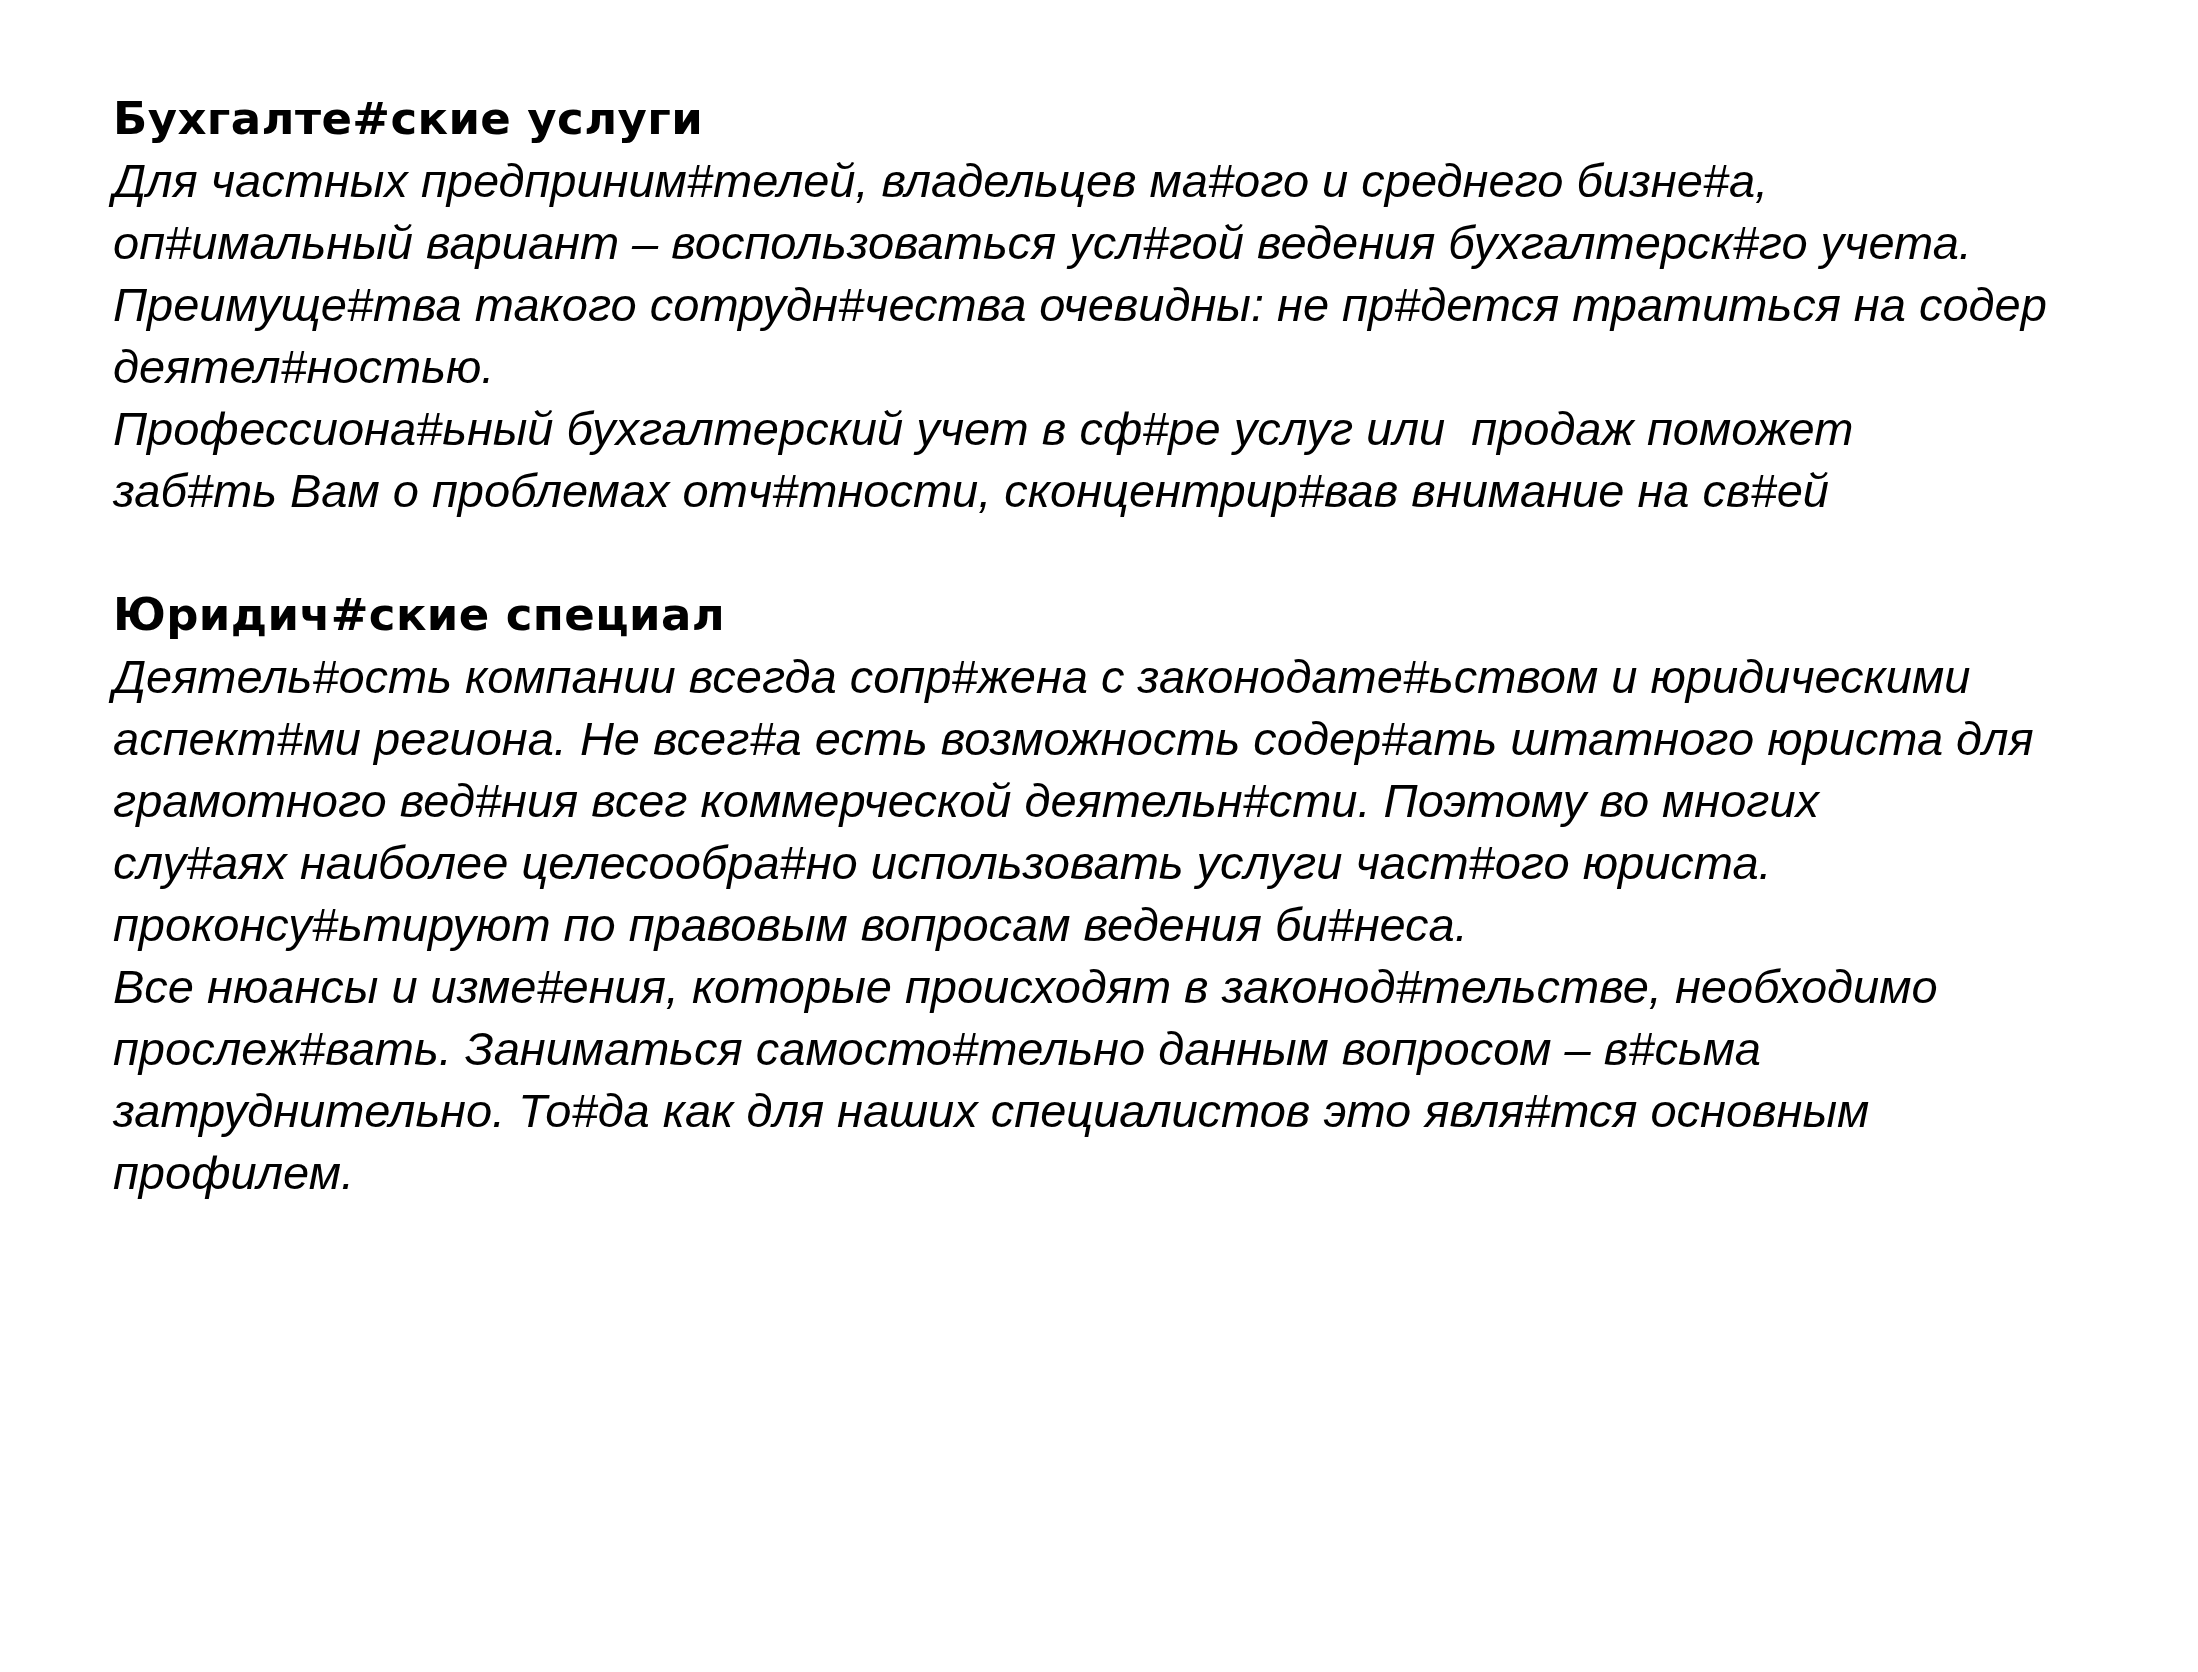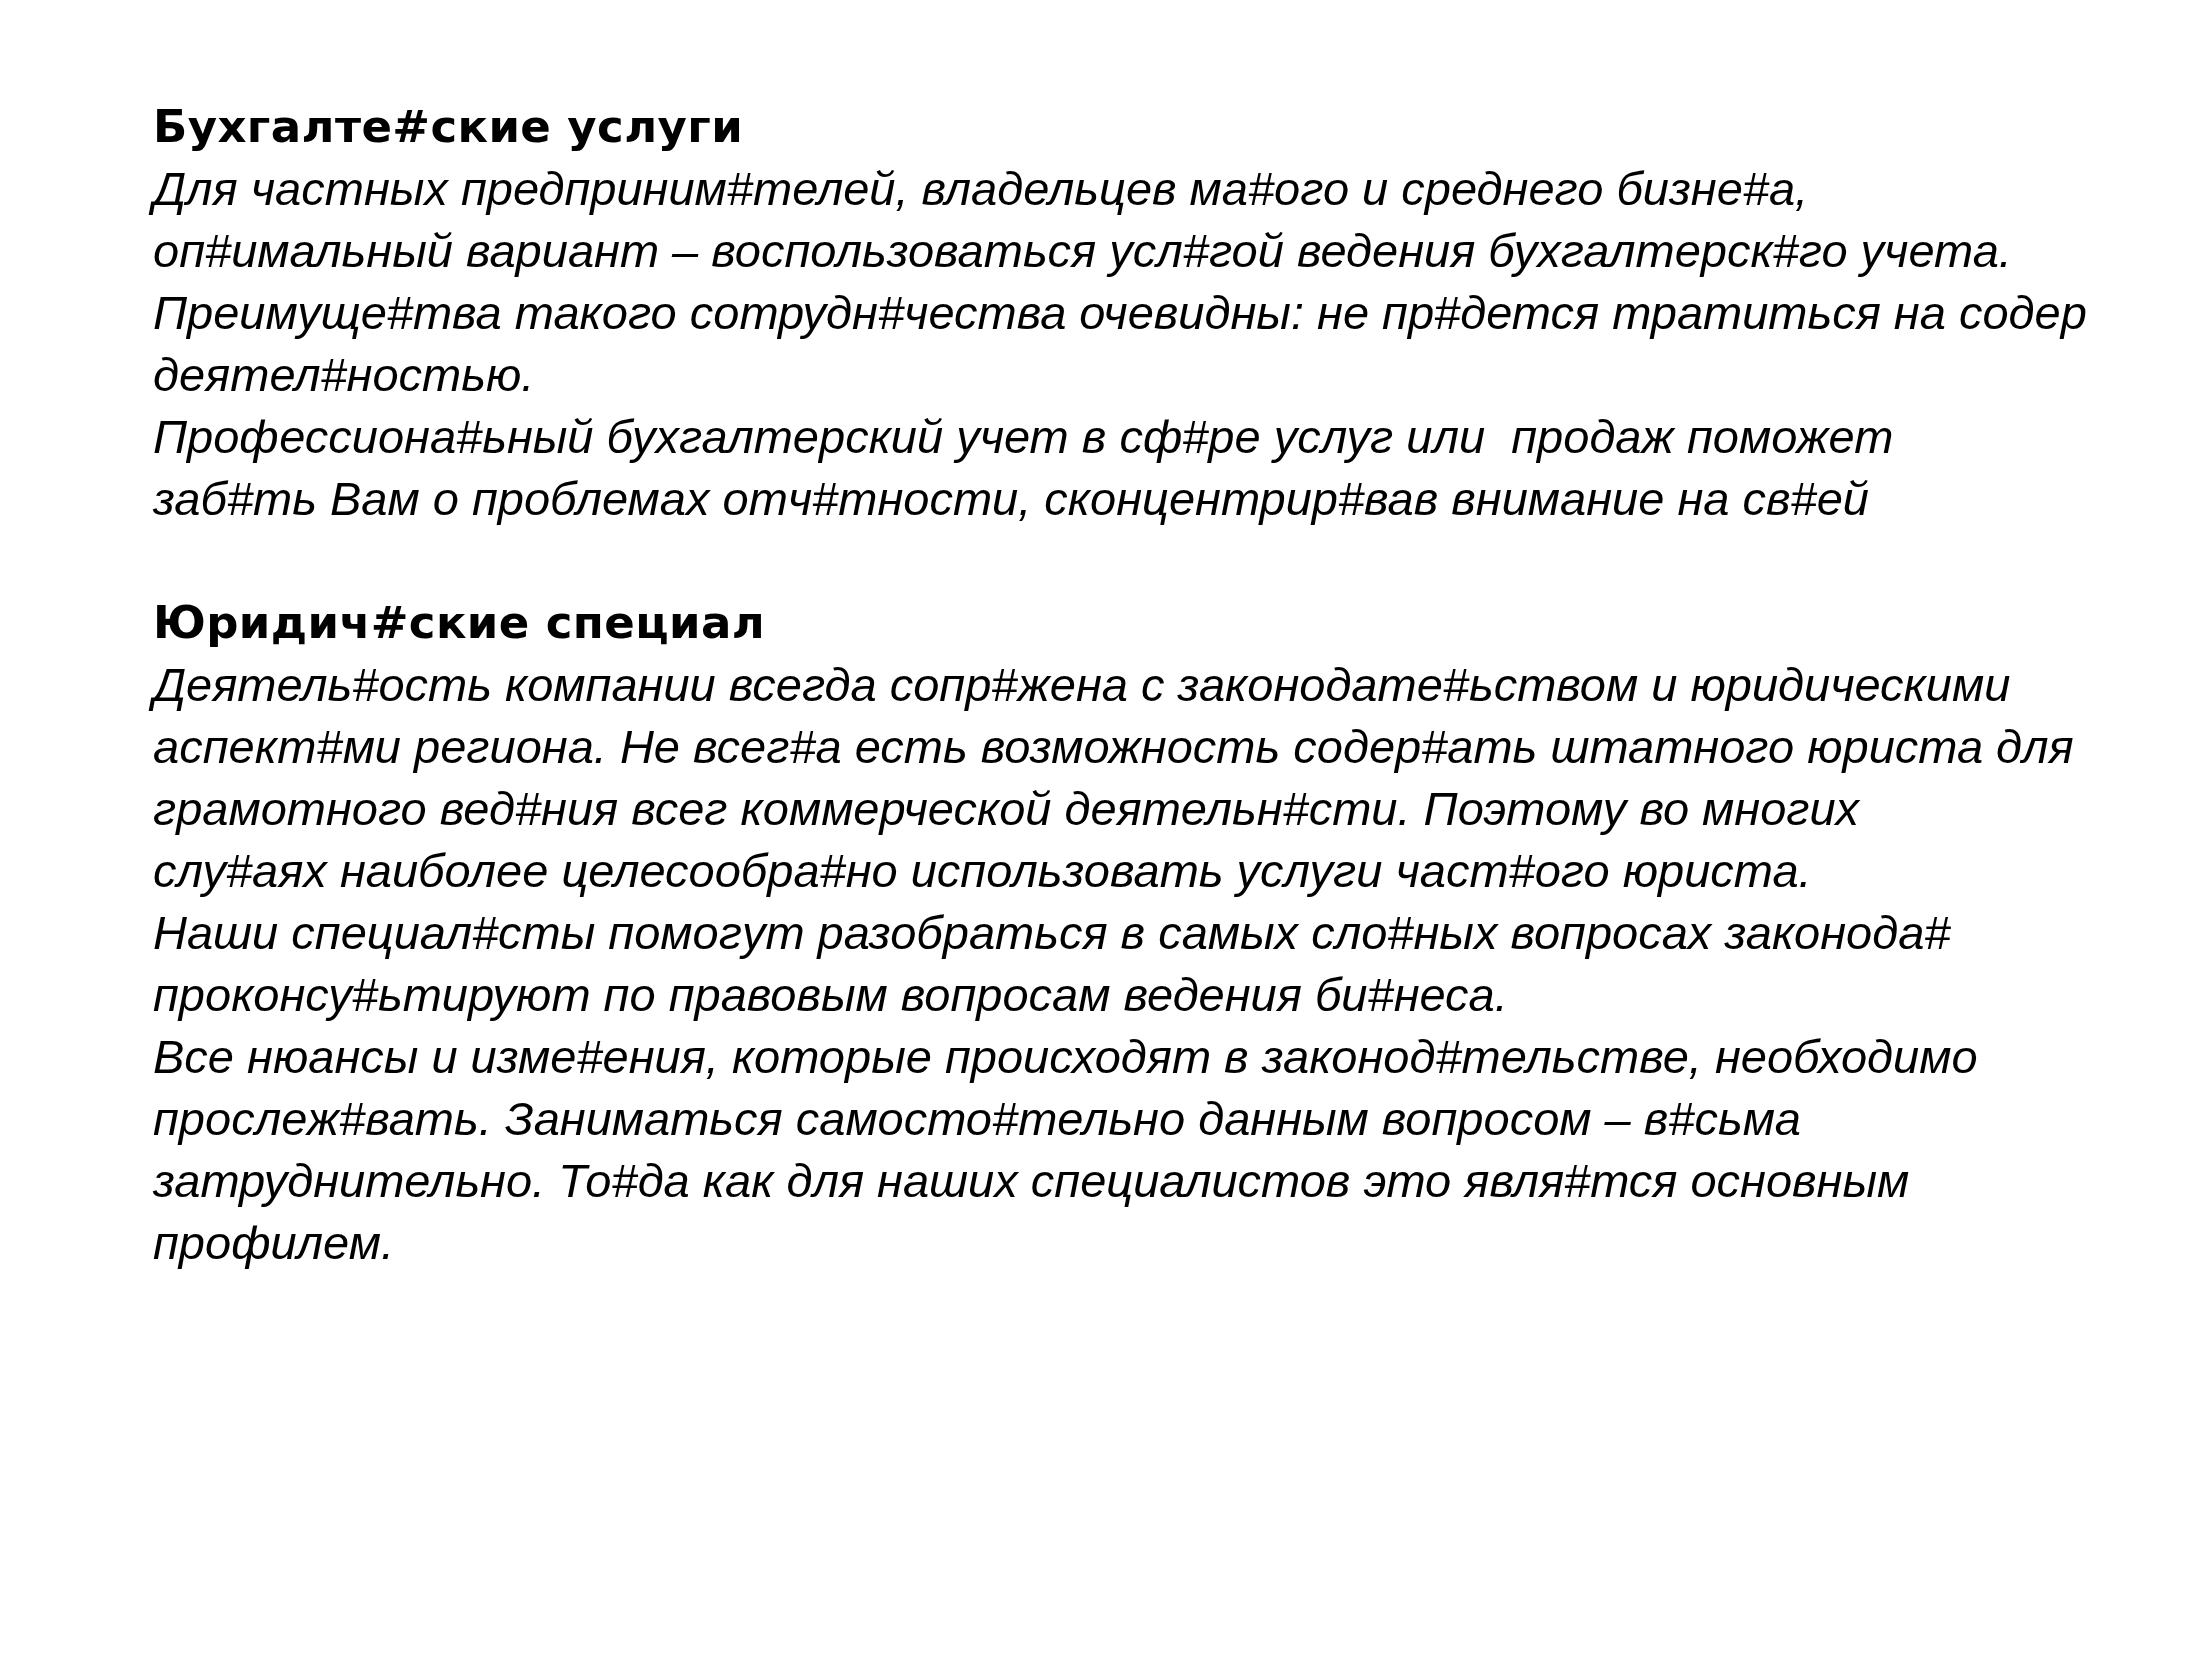--- a/index.html
+++ b/index.html
@@ -10,23 +10,22 @@
   body {
     width: 2199px;
     height: 1672px;
     position: relative;
     overflow: hidden;
     color: #000000;
   }
   .page {
     position: absolute;
     left: 113px;
-    top: 96px;
+    top: 88px;
     width: 2039px;
-    margin-left: 40px;
   }
   .heading {
     font-family: "DejaVu Sans", sans-serif;
     font-weight: bold;
     font-size: 45px;
     line-height: 62px;
     height: 62px;
     white-space: nowrap;
     letter-spacing: 0.4px;
   }
@@ -57,21 +56,20 @@
   </section>
 
   <div class="gap"></div>
 
   <section>
     <div class="heading">Юридич#ские специал</div>
     <div class="line">Деятель#ость компании всегда сопр#жена с законодате#ьством и юридическими</div>
     <div class="line">аспект#ми региона. Не всег#а есть возможность содер#ать штатного юриста для</div>
     <div class="line">грамотного вед#ния всег коммерческой деятельн#сти. Поэтому во многих</div>
     <div class="line">слу#аях наиболее целесообра#но использовать услуги част#ого юриста.</div>
-    <div class="line">Наши специал#сты помогут разобраться в самых сло#ных вопросах законода#</div>
     <div class="line">проконсу#ьтируют по правовым вопросам ведения би#неса.</div>
     <div class="line">Все нюансы и изме#ения, которые происходят в законод#тельстве, необходимо</div>
     <div class="line">прослеж#вать. Заниматься самосто#тельно данным вопросом – в#сьма</div>
     <div class="line">затруднительно. То#да как для наших специалистов это явля#тся основным</div>
     <div class="line">профилем.</div>
   </section>
 </div>
 
 
 </body></html>

